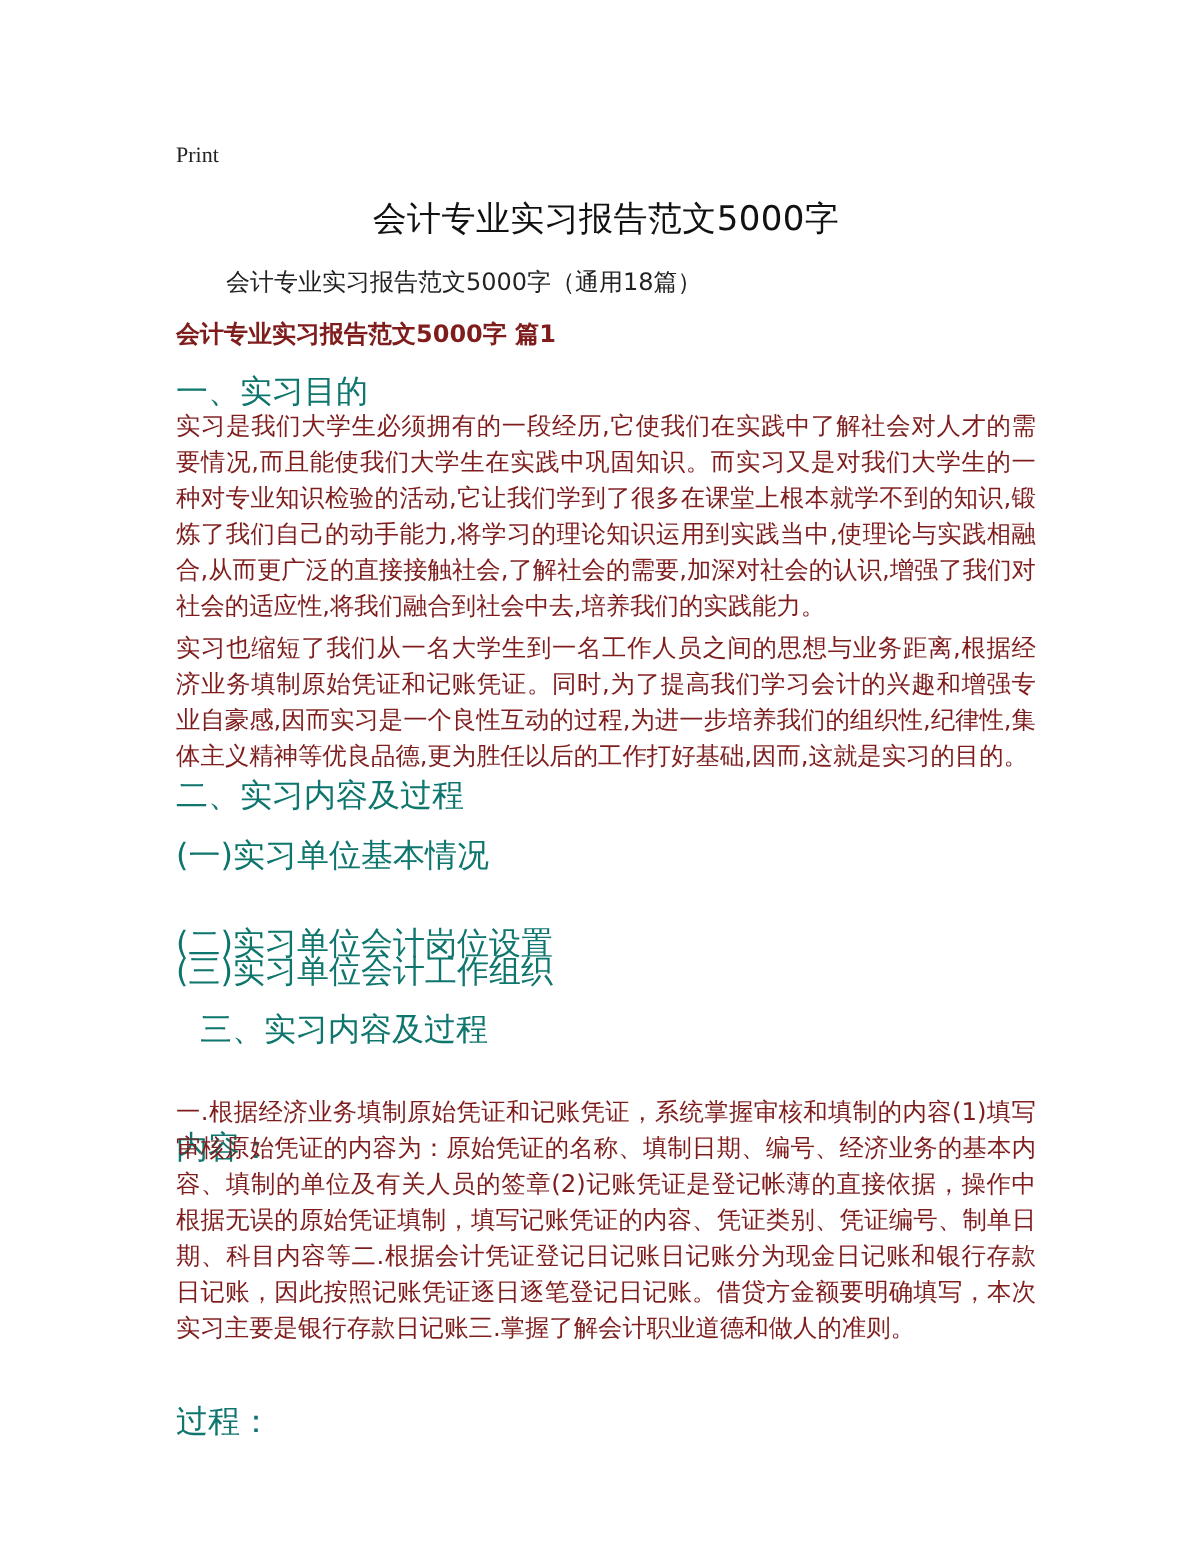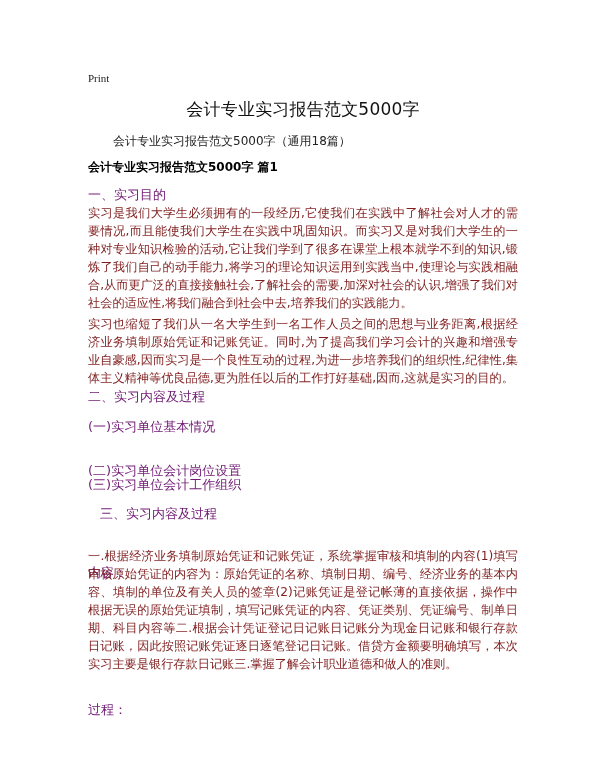--- a/index.html
+++ b/index.html
@@ -47,37 +47,37 @@
       font-size: 12px;
       color: #222;
       margin-left: 25px;
     }
     .section-heading-bold {
       position: absolute;
       top: 159px;
       left: 0;
       font-size: 12px;
       font-weight: bold;
-      color: #000000;
+      color: #7f1d1d;
     }
     .block {
       position: absolute;
       left: 0;
       width: 430px;
       font-size: 12.2px;
       line-height: 18px;
       color: #7f1d1d;
       text-align: justify;
       word-break: break-all;
     }
     .heading {
       position: absolute;
       left: 0;
-      font-size: 13px;
-      color: #701a75;
+      font-size: 16px;
+      color: #0f766e;
     }
   </style>
 </head>
 <body>
 
 <div class="page">
   <div class="print-label">Print</div>
 
   <h1 class="doc-title" style="margin:0;font-weight:normal;">会计专业实习报告范文5000字</h1>
 

